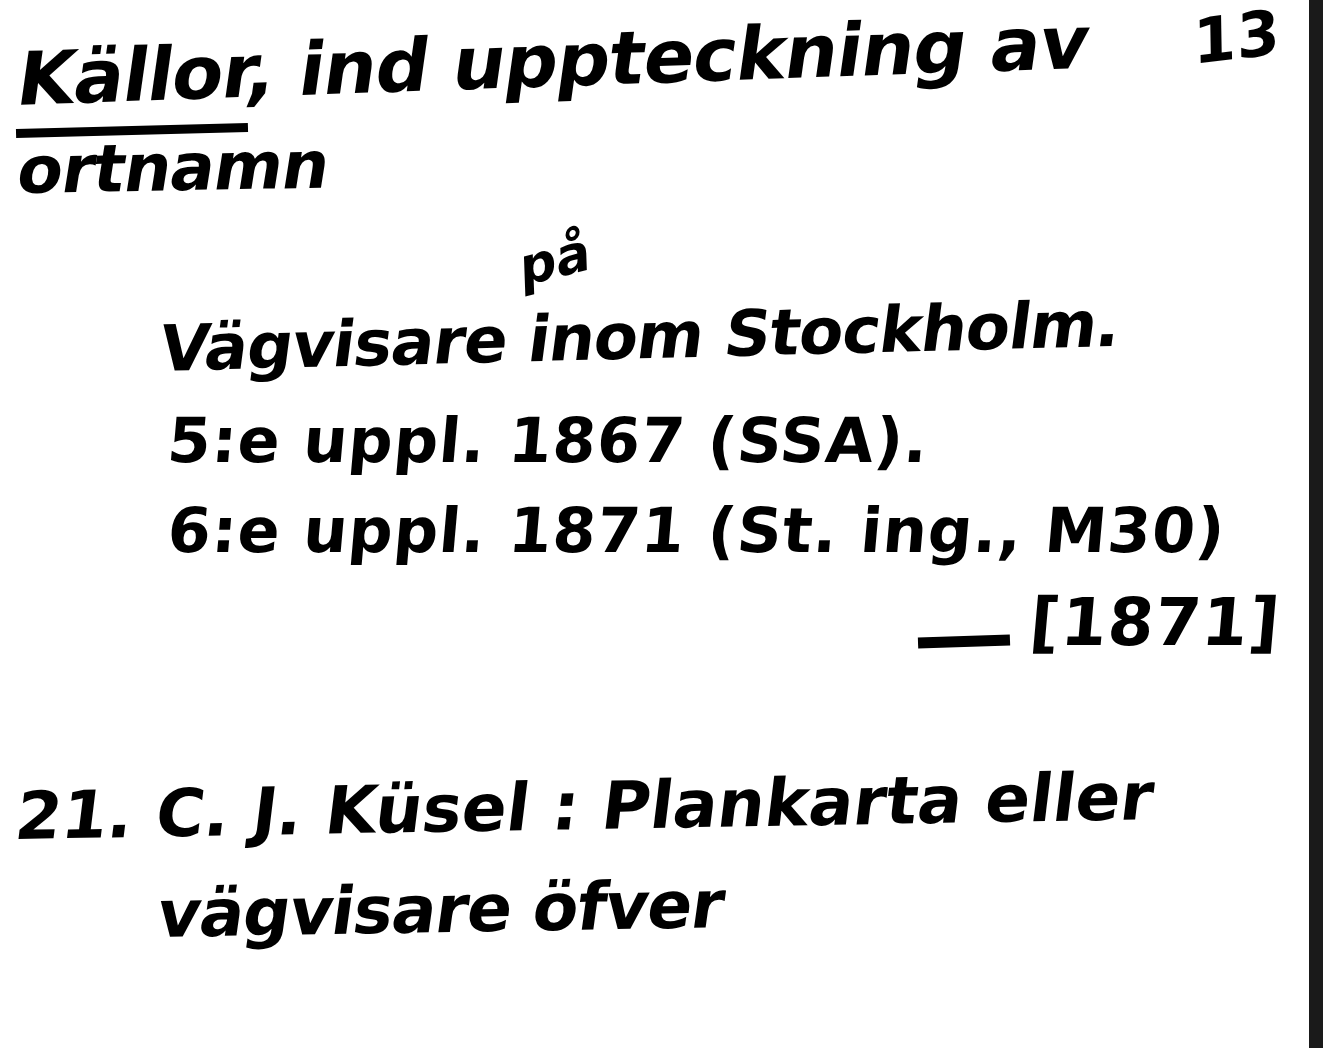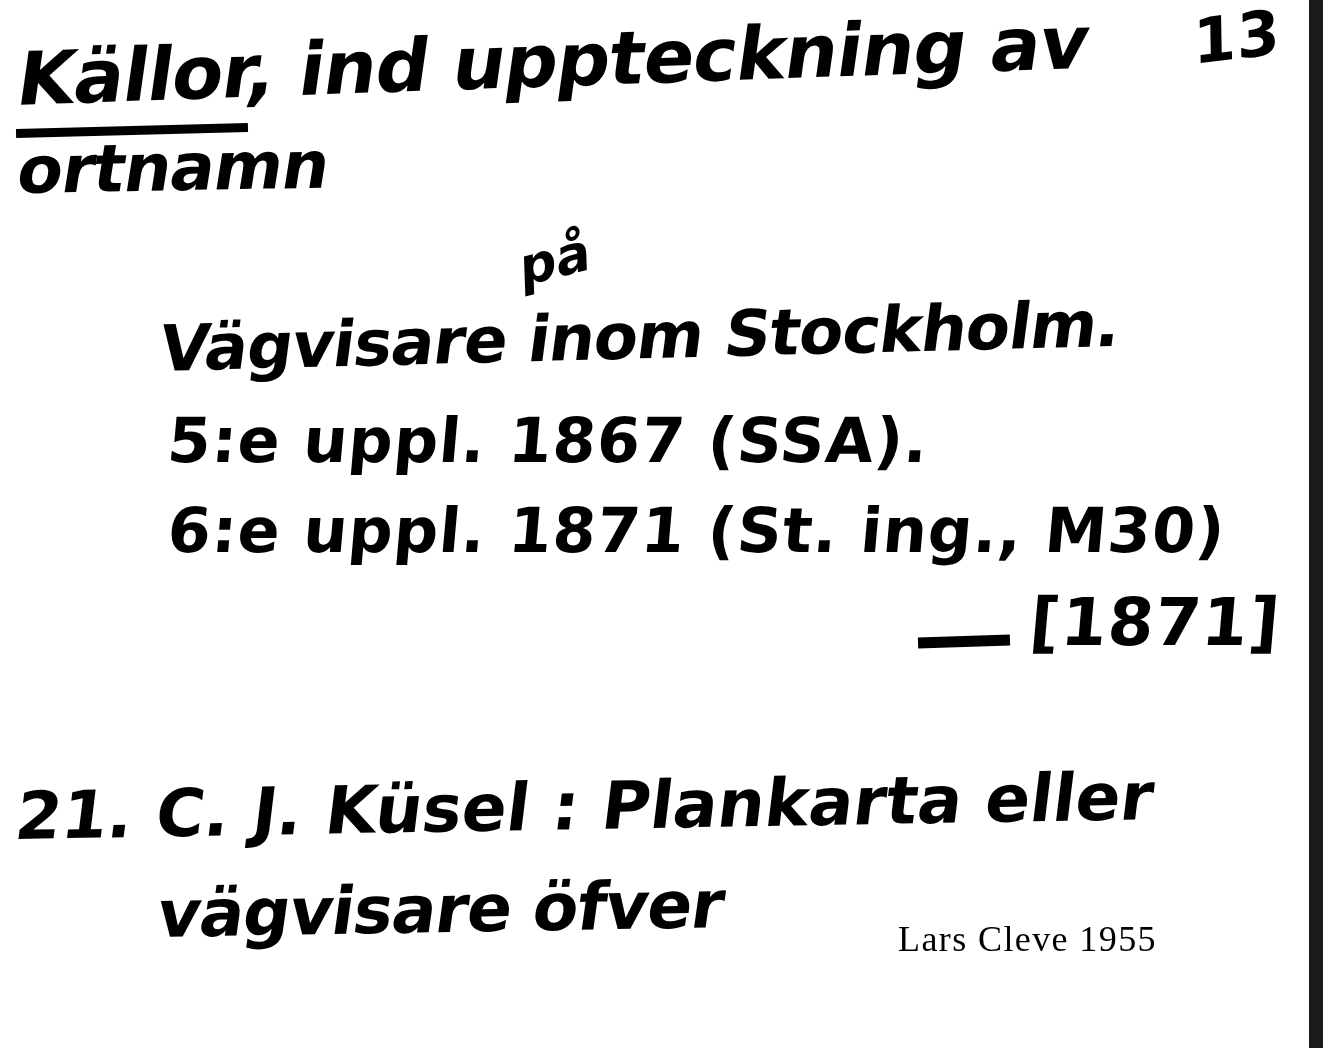--- a/index.html
+++ b/index.html
@@ -172,17 +172,16 @@
   <div class="hw" id="line-uppl5">5:e uppl. 1867 (SSA).</div>
 
   <div class="hw" id="line-uppl6">6:e uppl. 1871 (St. ing., M30)</div>
 
   <div id="dash-mark"></div>
   <div class="hw" id="line-bracket-year">[1871]</div>
 
   <div class="hw" id="entry-21">21. C. J. Küsel : Plankarta eller</div>
   <div class="hw" id="entry-21-line2">vägvisare öfver</div>
 
-  <div class="pr" id="signature">Lars Cleve 1955</div>
 
   <div class="scan-edge-inner"></div>
   <div class="scan-edge"></div>
 </div>
 
 </body></html>

